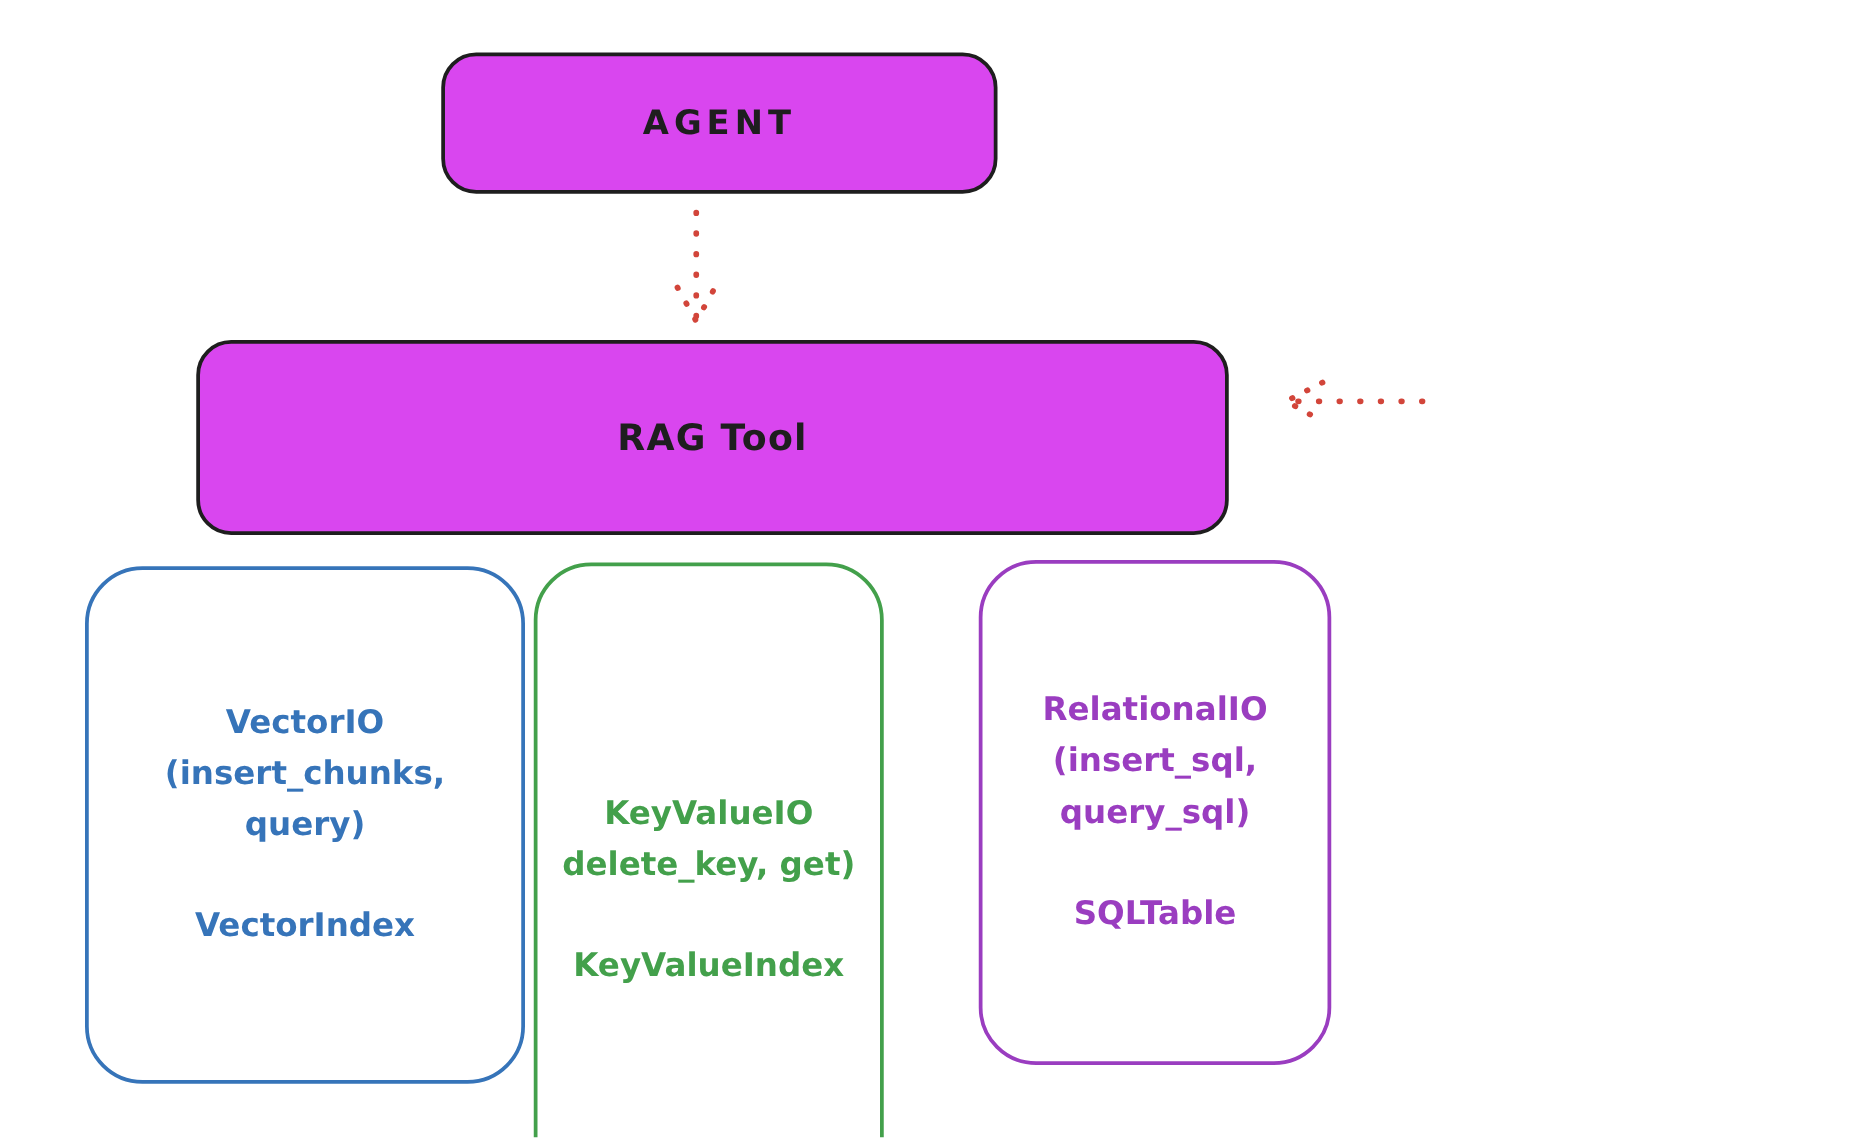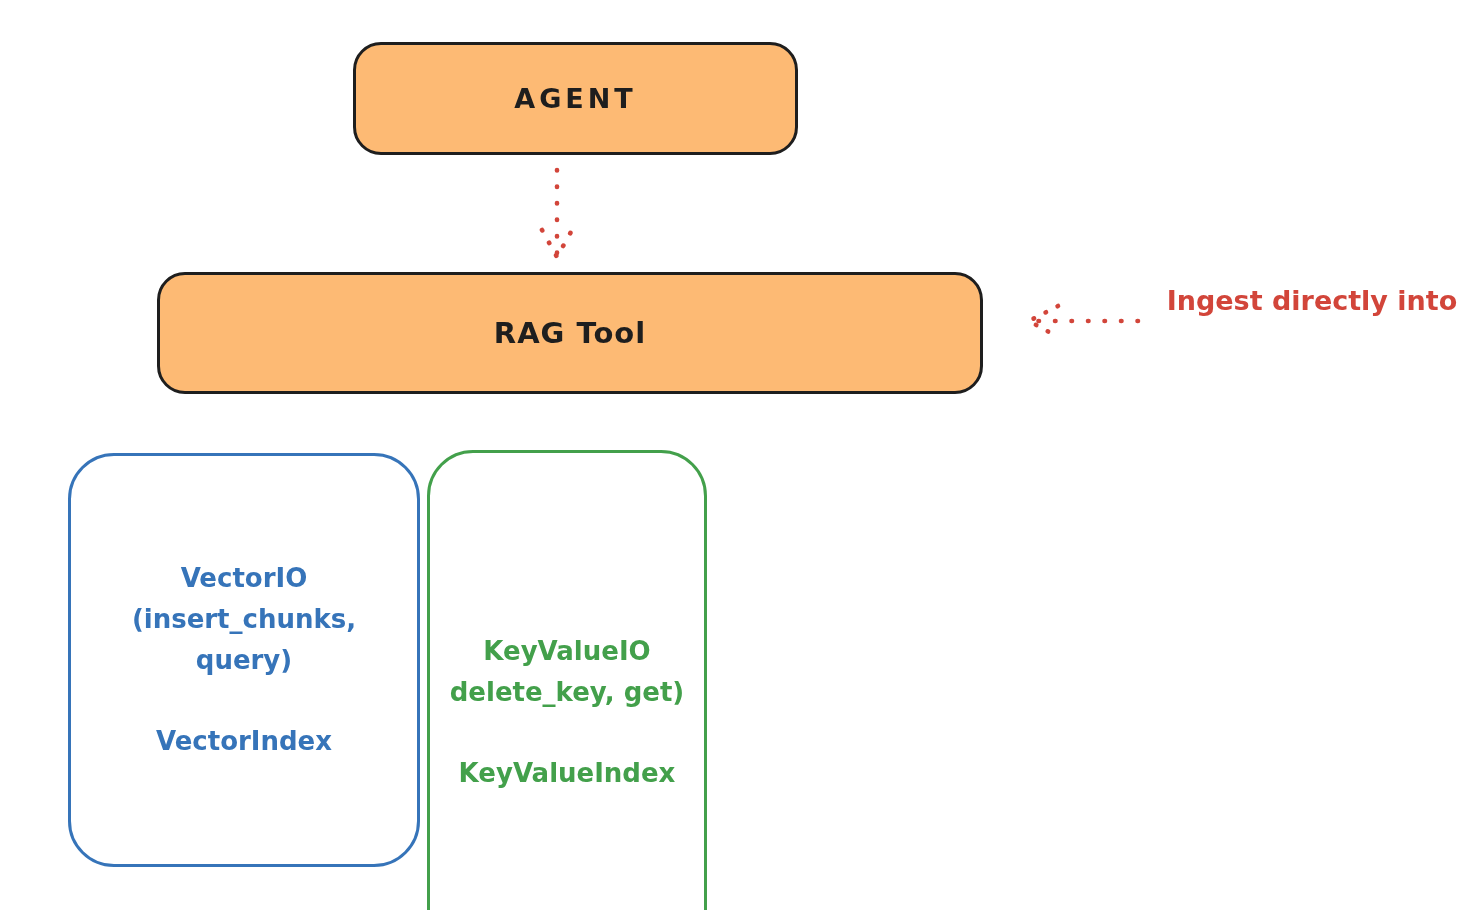--- a/index.html
+++ b/index.html
@@ -14,33 +14,33 @@
   .arrows-layer {
     position: absolute;
     left: 0; top: 0;
     width: 1484px; height: 910px;
     pointer-events: none;
   }
   .box {
     position: absolute;
     border: 3.5px solid #1e1e1e;
     border-radius: 28px;
-    background: #fdba74;
+    background: #d946ef;
     display: flex;
     align-items: center;
     justify-content: center;
     box-sizing: border-box;
   }
   .box-label {
     color: #1e1e1e;
     font-weight: bold;
   }
   .agent-box { left: 353px; top: 42px; width: 445px; height: 113px; }
   .agent-box .box-label { font-size: 27px; letter-spacing: 4px; }
-  .rag-box { left: 157px; top: 272px; width: 826px; height: 122px; }
+  .rag-box { left: 157px; top: 272px; width: 826px; height: 156px; }
   .rag-box .box-label { font-size: 29px; letter-spacing: 1px; }
 
   .annotation {
     position: absolute;
     left: 1140px; top: 282px;
     width: 344px;
     text-align: center;
     font-weight: bold;
     font-size: 27px;
     line-height: 38px;
@@ -86,34 +86,41 @@
 
   <div class="box agent-box">
     <span class="box-label">AGENT</span>
   </div>
 
   <div class="box rag-box">
     <span class="box-label">RAG Tool</span>
   </div>
 
   <div class="annotation" style="color: rgb(210, 69, 58);">
-    <div>Ingest directly into</div>
   </div>
 
   <div class="card card-vector" style="border-color: rgb(54, 116, 185);">
     <div style="color: rgb(54, 116, 185);">
       <div>VectorIO</div>
       <div>(insert_chunks,</div>
       <div>query)</div>
       <div class="index-label">VectorIndex</div>
     </div>
   </div>
 
   <div class="card card-keyvalue" style="border-color: rgb(67, 160, 75);">
     <div style="color: rgb(67, 160, 75);">
       <div>KeyValueIO</div>
       <div>delete_key, get)</div>
       <div class="index-label">KeyValueIndex</div>
     </div>
   </div>
 
+  <div class="card card-relational" style="border-color: rgb(154, 61, 192);">
+    <div style="color: rgb(154, 61, 192);">
+      <div>RelationalIO</div>
+      <div>(insert_sql,</div>
+      <div>query_sql)</div>
+      <div class="index-label">SQLTable</div>
+    </div>
+  </div>
 
 </div>
 
 </body></html>

